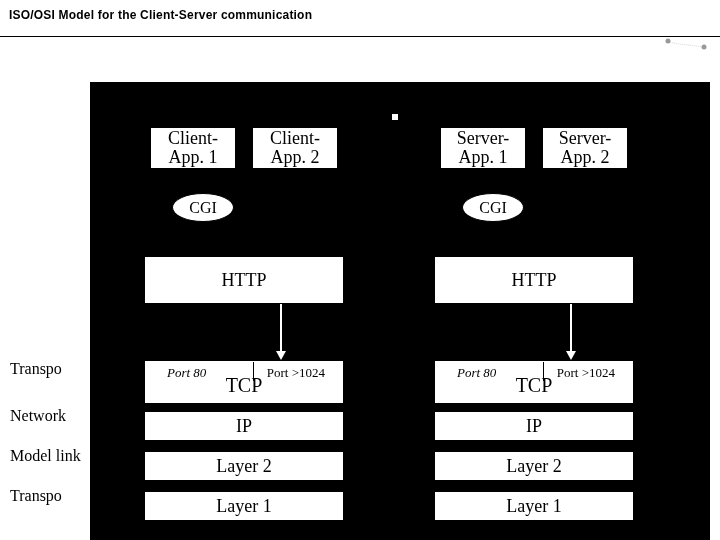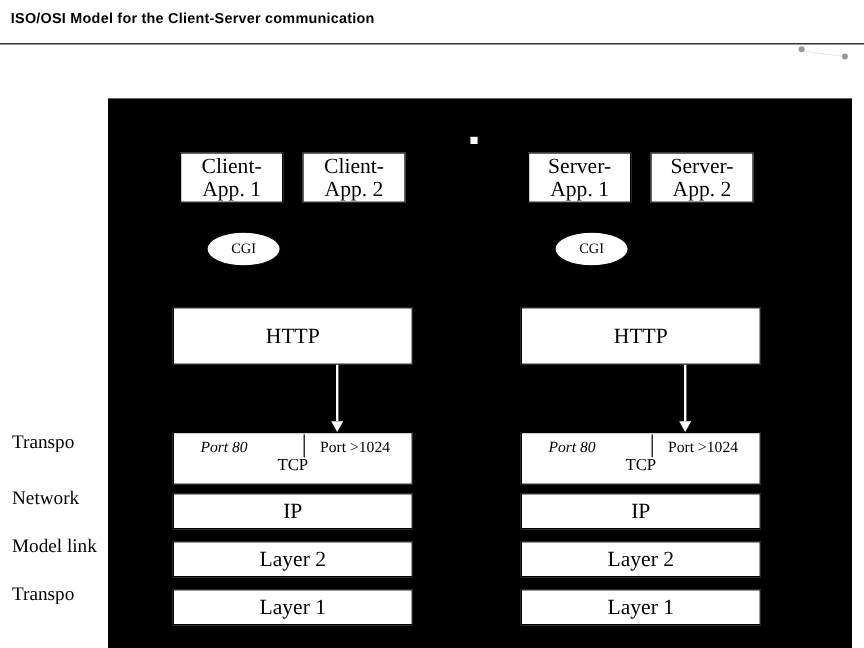--- a/index.html
+++ b/index.html
@@ -67,42 +67,42 @@
   
   .oval {
     position: absolute;
     background: #fff;
     border: 1px solid #000;
     border-radius: 50%;
     display: flex;
     align-items: center;
     justify-content: center;
     font-family: "Times New Roman", Times, serif;
-    font-size: 12px;
+    font-size: 16px;
   }
   
   .tcp {
     position: absolute;
     background: #fff;
     border: 1px solid #000;
     box-sizing: border-box;
     font-family: "Times New Roman", Times, serif;
   }
   .tcp .portL, .tcp .portR {
     position: absolute;
     top: 4px;
     font-size: 13px;
   }
   .tcp .portL { left: 22px; font-style: italic; }
   .tcp .portR { right: 18px; }
   .tcp .tcpName {
     position: absolute;
     left: 0; right: 0; bottom: 6px;
     text-align: center;
-    font-size: 14px;
+    font-size: 20px;
   }
   .tcp .divider {
     position: absolute;
     top: 1px;
     height: 19px;
     width: 0;
     border-left: 1px solid #000;
   }
   
   .station {

